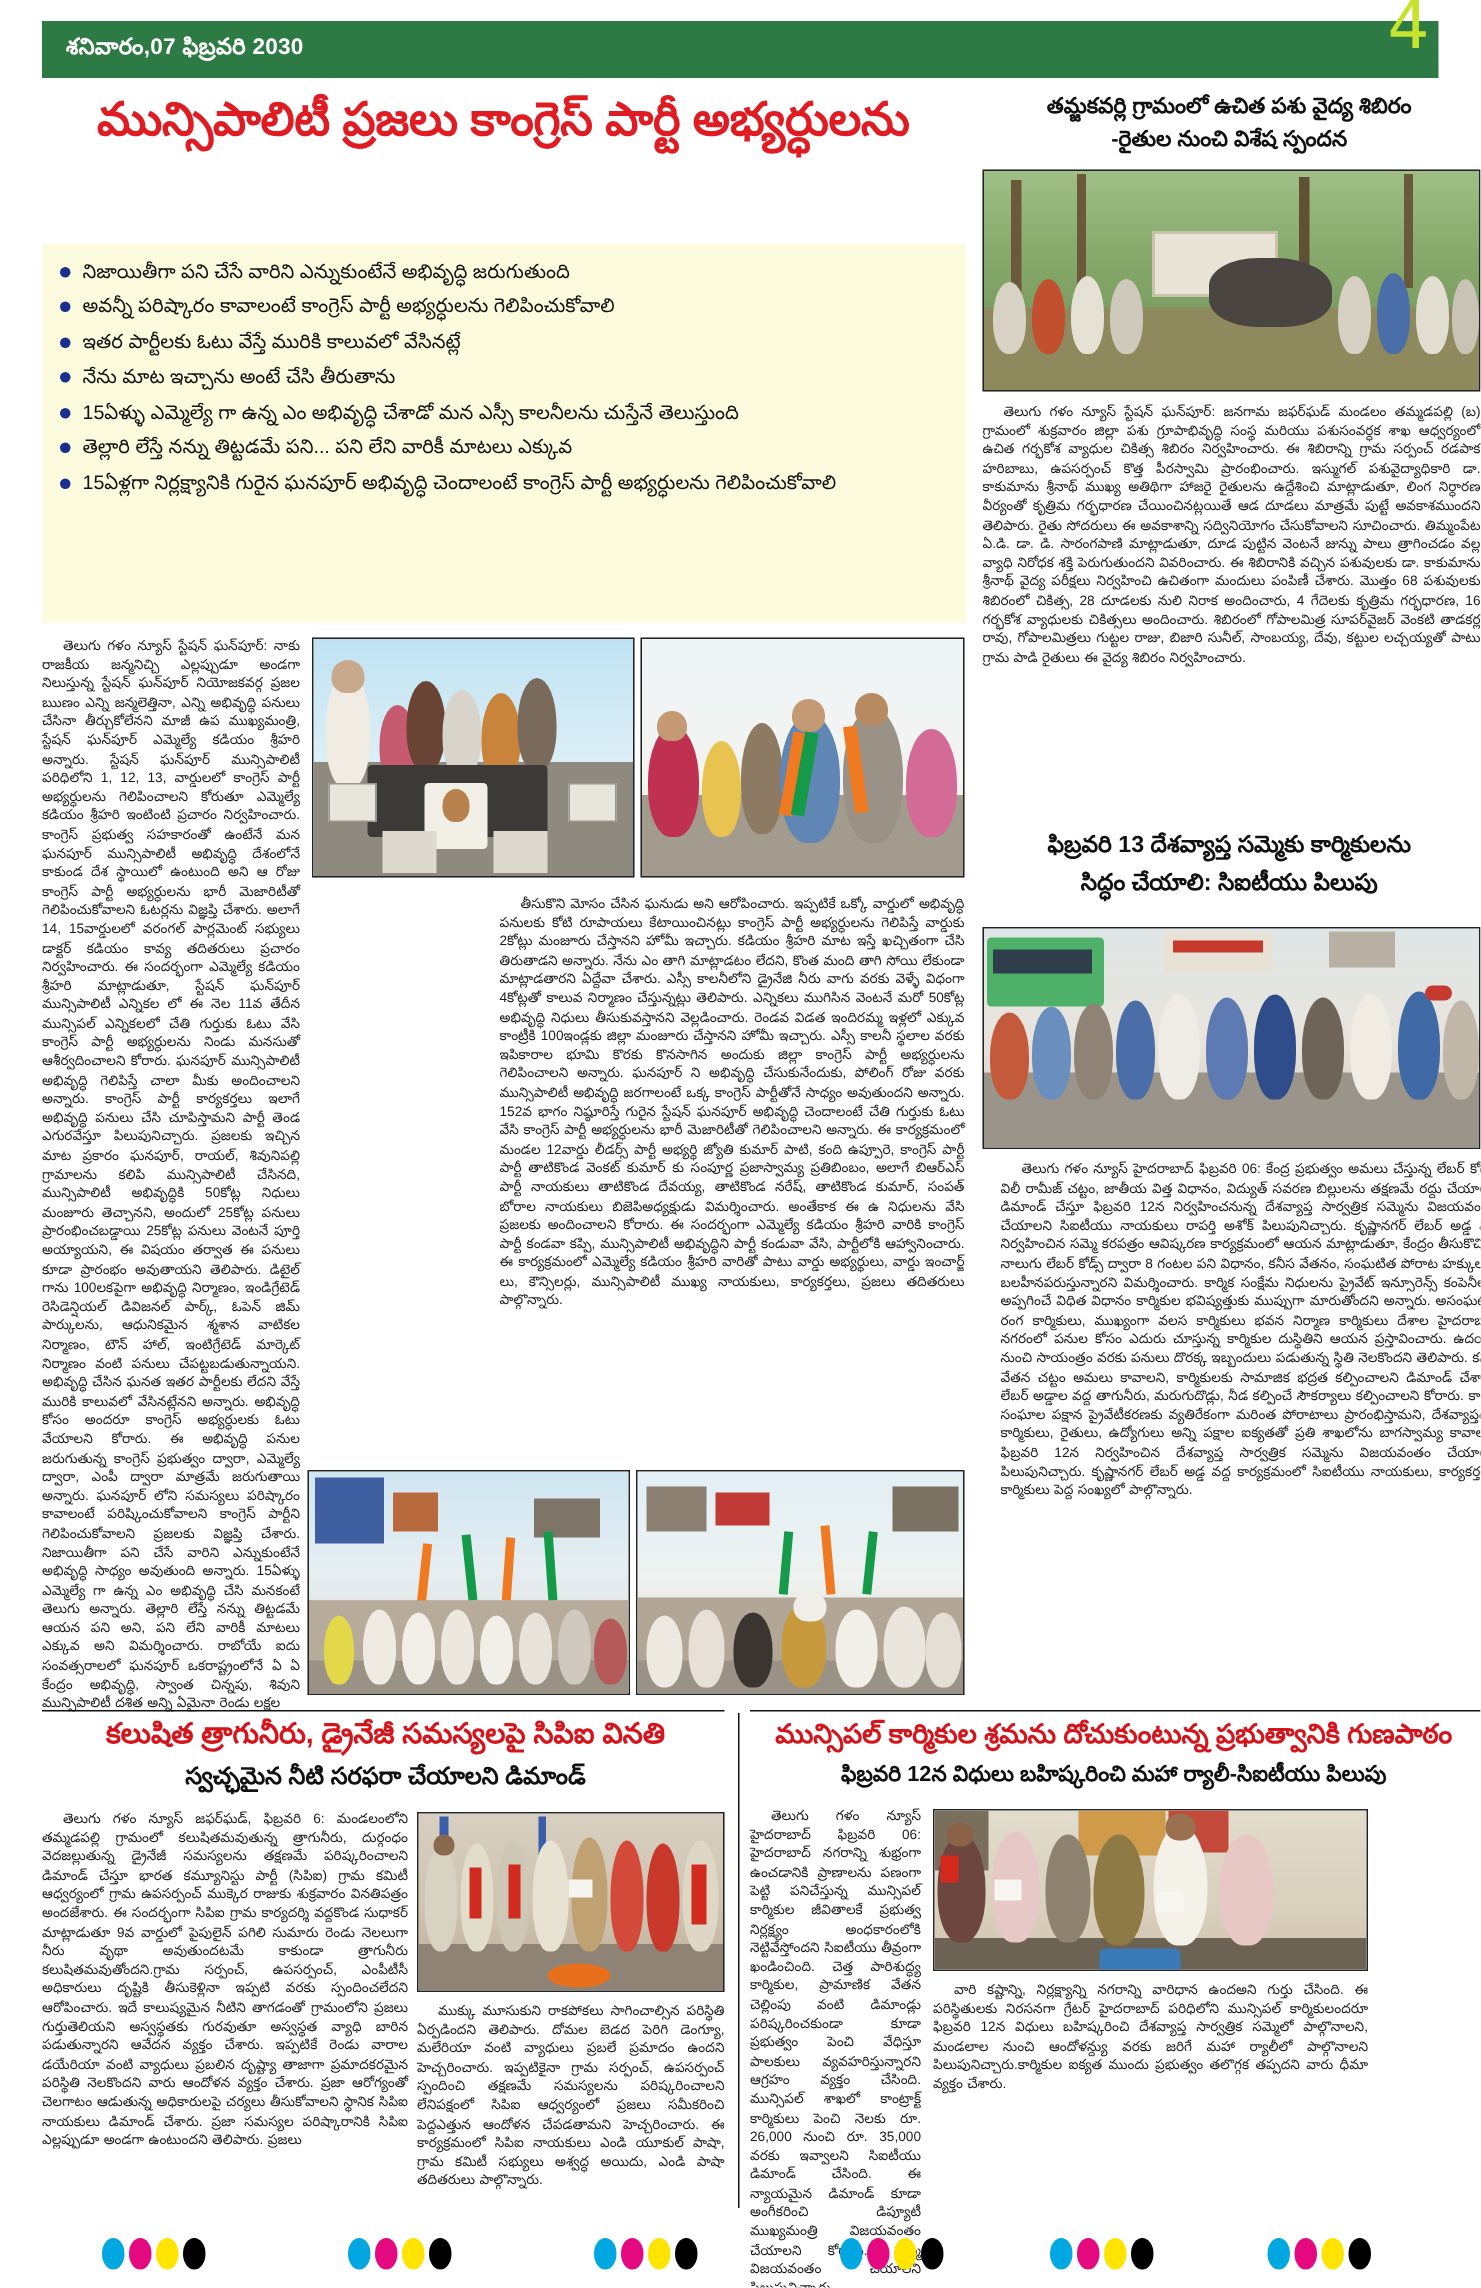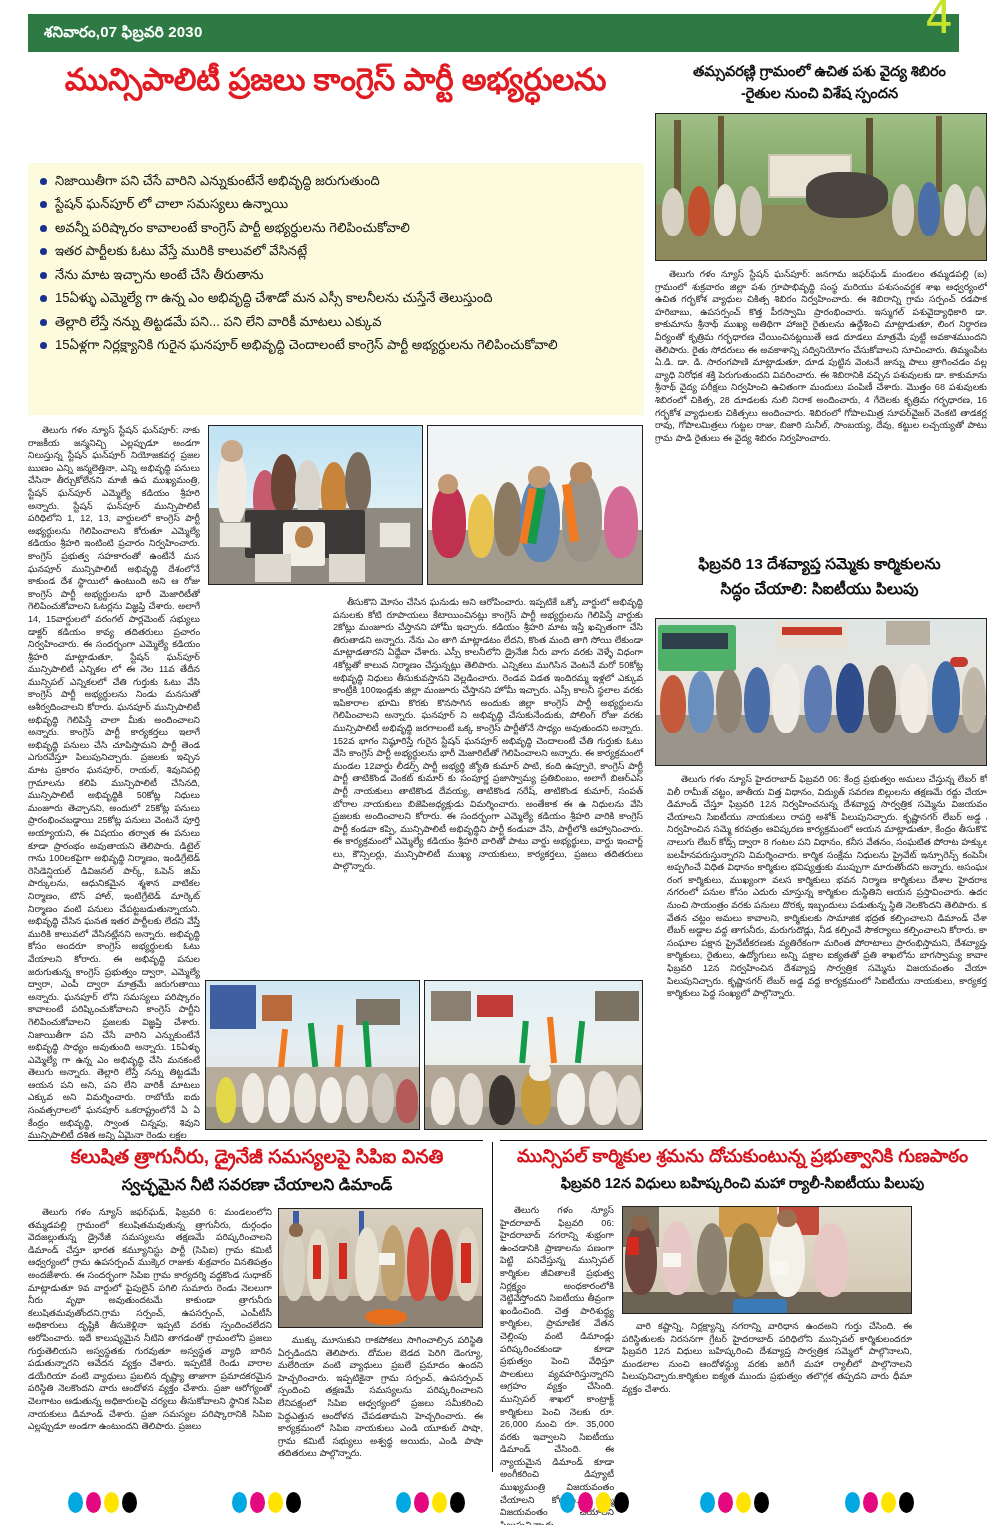--- a/index.html
+++ b/index.html
@@ -100,21 +100,20 @@
 
   <div class="lead-block">
     <div class="lead-headline">
       <span class="l1">మున్సిపాలిటీ ప్రజలు కాంగ్రెస్ పార్టీ అభ్యర్ధులను</span>
     </div>
   </div>
 
   <div class="bullet-box">
     <ul class="bullet-list" id="bullets">
         <li>నిజాయితీగా పని చేసే వారిని ఎన్నుకుంటేనే అభివృద్ధి జరుగుతుంది</li>
-        <li>స్టేషన్ ఘన్‌పూర్ లో చాలా సమస్యలు ఉన్నాయి</li>
         <li>అవన్నీ పరిష్కారం కావాలంటే కాంగ్రెస్ పార్టీ అభ్యర్ధులను గెలిపించుకోవాలి</li>
         <li>ఇతర పార్టీలకు ఓటు వేస్తే మురికి కాలువలో వేసినట్లే</li>
         <li>నేను మాట ఇచ్చాను అంటే చేసి తీరుతాను</li>
         <li>15ఏళ్ళు ఎమ్మెల్యే గా ఉన్న ఎం అభివృద్ధి చేశాడో మన ఎస్సీ కాలనీలను చుస్తేనే తెలుస్తుంది</li>
         <li>తెల్లారి లేస్తే నన్ను తిట్టడమే పని... పని లేని వారికీ మాటలు ఎక్కువ</li>
         <li>15ఏళ్లగా నిర్లక్ష్యానికి గురైన ఘనపూర్ అభివృద్ధి చెందాలంటే కాంగ్రెస్ పార్టీ అభ్యర్ధులను గెలిపించుకోవాలి</li>
       </ul>
   </div>
 
   <div class="photo" style="left:208px; top:425px; width:215px; height:160px;">
@@ -196,21 +195,21 @@
 
   <div class="col" style="left:28px; top:424px; width:172px; height:712px;">
     <p>తెలుగు గళం న్యూస్ స్టేషన్ ఘన్‌పూర్: నాకు రాజకీయ జన్మనిచ్చి ఎల్లప్పుడూ అండగా నిలుస్తున్న స్టేషన్ ఘన్‌పూర్ నియోజకవర్గ ప్రజల ఋణం ఎన్ని జన్మలెత్తినా, ఎన్ని అభివృద్ధి పనులు చేసినా తీర్చుకోలేనని మాజీ ఉప ముఖ్యమంత్రి, స్టేషన్ ఘన్‌పూర్ ఎమ్మెల్యే కడియం శ్రీహరి అన్నారు. స్టేషన్ ఘన్‌పూర్ మున్సిపాలిటీ పరిధిలోని 1, 12, 13, వార్డులలో కాంగ్రెస్ పార్టీ అభ్యర్ధులను గెలిపించాలని కోరుతూ ఎమ్మెల్యే కడియం శ్రీహరి ఇంటింటి ప్రచారం నిర్వహించారు. కాంగ్రెస్ ప్రభుత్వ సహకారంతో ఉంటేనే మన ఘనపూర్ మున్సిపాలిటీ అభివృద్ధి దేశంలోనే కాకుండ దేశ స్థాయిలో ఉంటుంది అని ఆ రోజు కాంగ్రెస్ పార్టీ అభ్యర్ధులను భారీ మెజారిటీతో గెలిపించుకోవాలని ఓటర్లను విజ్ఞప్తి చేశారు. అలాగే 14, 15వార్డులలో వరంగల్ పార్లమెంట్ సభ్యులు డాక్టర్ కడియం కావ్య తదితరులు ప్రచారం నిర్వహించారు. ఈ సందర్భంగా ఎమ్మెల్యే కడియం శ్రీహరి మాట్లాడుతూ, స్టేషన్ ఘన్‌పూర్ మున్సిపాలిటీ ఎన్నికల లో ఈ నెల 11వ తేదీన మున్సిపల్ ఎన్నికలలో చేతి గుర్తుకు ఓటు వేసి కాంగ్రెస్ పార్టీ అభ్యర్ధులను నిండు మనసుతో ఆశీర్వదించాలని కోరారు. ఘనపూర్ మున్సిపాలిటీ అభివృద్ధి గెలిపిస్తే చాలా మీకు అందించాలని అన్నారు. కాంగ్రెస్ పార్టీ కార్యకర్తలు ఇలాగే అభివృద్ధి పనులు చేసి చూపిస్తామని పార్టీ తెండ ఎగురవేస్తూ పిలుపునిచ్చారు. ప్రజలకు ఇచ్చిన మాట ప్రకారం ఘనపూర్, రాయల్, శివునిపల్లి గ్రామాలను కలిపి మున్సిపాలిటీ చేసినది, మున్సిపాలిటీ అభివృద్ధికి 50కోట్ల నిధులు మంజూరు తెచ్చానని, అందులో 25కోట్ల పనులు ప్రారంభించబడ్డాయి 25కోట్ల పనులు వెంటనే పూర్తి అయ్యాయని, ఈ విషయం తర్వాత ఈ పనులు కూడా ప్రారంభం అవుతాయని తెలిపారు. డిటైల్ గాను 100లకపైగా అభివృద్ధి నిర్మాణం, ఇండిగ్రేటెడ్ రెసిడెన్షియల్ డివిజనల్ పార్క్, ఓపెన్ జిమ్ పార్కులను, ఆధునికమైన శ్మశాన వాటికల నిర్మాణం, టౌన్ హాల్, ఇంటిగ్రేటెడ్ మార్కెట్ నిర్మాణం వంటి పనులు చేపట్టబడుతున్నాయని. అభివృద్ధి చేసిన ఘనత ఇతర పార్టీలకు లేదని వేస్తే మురికి కాలువలో వేసినట్లేనని అన్నారు. అభివృద్ధి కోసం అందరూ కాంగ్రెస్ అభ్యర్ధులకు ఓటు వేయాలని కోరారు. ఈ అభివృద్ధి పనుల జరుగుతున్న కాంగ్రెస్ ప్రభుత్వం ద్వారా, ఎమ్మెల్యే ద్వారా, ఎంపీ ద్వారా మాత్రమే జరుగుతాయి అన్నారు. ఘనపూర్ లోని సమస్యలు పరిష్కారం కావాలంటే పరిష్కించుకోవాలని కాంగ్రెస్ పార్టీని గెలిపించుకోవాలని ప్రజలకు విజ్ఞప్తి చేశారు. నిజాయితీగా పని చేసే వారిని ఎన్నుకుంటేనే అభివృద్ధి సాధ్యం అవుతుంది అన్నారు. 15ఏళ్ళు ఎమ్మెల్యే గా ఉన్న ఎం అభివృద్ధి చేసి మనకంటే తెలుగు అన్నారు. తెల్లారి లేస్తే నన్ను తిట్టడమే ఆయన పని అని, పని లేని వారికీ మాటలు ఎక్కువ అని విమర్శించారు. రాబోయే ఐదు సంవత్సరాలలో ఘనపూర్ ఒకరాష్ట్రంలోనే ఏ ఏ కేంద్రం అభివృద్ధి, స్వాంత చిన్నపు, శివుని మున్సిపాలిటీ దశిత అన్ని ఏమైనా రెండు లక్షల</p>
   </div>
 
   <div class="col" style="left:333px; top:596px; width:310px; height:370px;">
     <p>తీసుకొని మోసం చేసిన ఘనుడు అని ఆరోపించారు. ఇప్పటికే ఒక్కో వార్డులో అభివృద్ధి పనులకు కోటి రూపాయలు కేటాయించినట్లు కాంగ్రెస్ పార్టీ అభ్యర్ధులను గెలిపిస్తే వార్డుకు 2కోట్లు మంజూరు చేస్తానని హోమీ ఇచ్చారు. కడియం శ్రీహరి మాట ఇస్తే ఖచ్చితంగా చేసి తిరుతాడని అన్నారు. నేను ఎం తాగి మాట్లాడటం లేదని, కొంత మంది తాగి సోయి లేకుండా మాట్లాడతారని ఏద్దేవా చేశారు. ఎస్సీ కాలనీలోని డ్రైనేజి నీరు వాగు వరకు వెళ్ళే విధంగా 4కోట్లతో కాలువ నిర్మాణం చేస్తున్నట్లు తెలిపారు. ఎన్నికలు ముగిసిన వెంటనే మరో 50కోట్ల అభివృద్ధి నిధులు తీసుకువస్తానని వెల్లడించారు. రెండవ విడత ఇందిరమ్మ ఇళ్లలో ఎక్కువ కాంట్రీకి 100ఇండ్లకు జిల్లా మంజూరు చేస్తానని హోమీ ఇచ్చారు. ఎస్సీ కాలనీ స్థలాల వరకు ఇపికారాల భూమి కొరకు కొనసాగిన అందుకు జిల్లా కాంగ్రెస్ పార్టీ అభ్యర్ధులను గెలిపించాలని అన్నారు. ఘనపూర్ ని అభివృద్ధి చేసుకునేందుకు, పోలింగ్ రోజు వరకు మున్సిపాలిటీ అభివృద్ధి జరగాలంటే ఒక్క కాంగ్రెస్ పార్టీతోనే సాధ్యం అవుతుందని అన్నారు. 152వ భాగం నిష్ఠూరిస్తే గురైన స్టేషన్ ఘనపూర్ అభివృద్ధి చెందాలంటే చేతి గుర్తుకు ఓటు వేసి కాంగ్రెస్ పార్టీ అభ్యర్ధులను భారీ మెజారిటీతో గెలిపించాలని అన్నారు. ఈ కార్యక్రమంలో మండల 12వార్డు లీడర్స్ పార్టీ అభ్యర్థి జ్యోతి కుమార్ పాటి, కంది ఉప్పూరె, కాంగ్రెస్ పార్టీ పార్టీ తాటికొండ వెంకట్ కుమార్ కు సంపూర్ణ ప్రజాస్వామ్య ప్రతిబింబం, అలాగే బిఆర్ఎస్ పార్టీ నాయకులు తాటికొండ దేవయ్య, తాటికొండ నరేష్, తాటికొండ కుమార్, సంపత్ బోరాల నాయకులు బిజెపిఅధ్యక్షుడు విమర్శించారు. అంతేకాక ఈ ఉ నిధులను వేసి ప్రజలకు అందించాలని కోరారు. ఈ సందర్భంగా ఎమ్మెల్యే కడియం శ్రీహరి వారికి కాంగ్రెస్ పార్టీ కండవా కప్పి, మున్సిపాలిటీ అభివృద్ధిని పార్టీ కండువా వేసి, పార్టీలోకి ఆహ్వానించారు. ఈ కార్యక్రమంలో ఎమ్మెల్యే కడియం శ్రీహరి వారితో పాటు వార్డు అభ్యర్థులు, వార్డు ఇంచార్జ్ లు, కౌన్సిలర్లు, మున్సిపాలిటీ ముఖ్య నాయకులు, కార్యకర్తలు, ప్రజలు తదితరులు పాల్గొన్నారు.</p>
   </div>
 
   <div class="sec-head-black" style="left:652px; top:60px; width:335px; font-size:14.5px; line-height:1.55;">
-    <span>తమ్సవరణ్లి గ్రామంలో ఉచిత పశు వైద్య శిబిరం</span><br>
+    <span>తమ్జకవర్లి గ్రామంలో ఉచిత పశు వైద్య శిబిరం</span><br>
     <span>-రైతుల నుంచి విశేష స్పందన</span>
   </div>
 
   <div class="photo" style="left:655px; top:113px; width:332px; height:148px;">
     <div class="sky" style="background:linear-gradient(#9fbf86,#86a86a 40%,#6f8f58);"></div>
     <div style="position:absolute;left:0;right:0;top:62%;bottom:0;background:#8f8a5e;"></div>
     <div style="position:absolute;left:18px;top:6px;width:7px;height:86px;background:#6b5a3a;"></div>
     <div style="position:absolute;left:62px;top:2px;width:6px;height:78px;background:#6b5a3a;"></div>
     <div style="position:absolute;left:210px;top:4px;width:7px;height:80px;background:#5f5133;"></div>
     <div style="position:absolute;left:280px;top:2px;width:6px;height:76px;background:#6b5a3a;"></div>
@@ -260,21 +259,21 @@
   <div class="col" style="left:655px; top:773px; width:332px; height:364px;margin-left:12px;">
     <p>తెలుగు గళం న్యూస్ హైదరాబాద్ ఫిబ్రవరి 06: కేంద్ర ప్రభుత్వం అమలు చేస్తున్న లేబర్ కోడ్స్, విలీ రామీజ్ చట్టం, జాతీయ విత్త విధానం, విద్యుత్ సవరణ బిల్లులను తక్షణమే రద్దు చేయాలని డిమాండ్ చేస్తూ ఫిబ్రవరి 12న నిర్వహించనున్న దేశవ్యాప్త సార్వత్రిక సమ్మెను విజయవంతం చేయాలని సిఐటీయు నాయకులు రాపర్తి అశోక్ పిలుపునిచ్చారు. కృష్ణానగర్ లేబర్ అడ్డ వద్ద నిర్వహించిన సమ్మె కరపత్రం ఆవిష్కరణ కార్యక్రమంలో ఆయన మాట్లాడుతూ, కేంద్రం తీసుకొచ్చిన నాలుగు లేబర్ కోడ్స్ ద్వారా 8 గంటల పని విధానం, కనీస వేతనం, సంఘటిత పోరాట హక్కులను బలహీనపరుస్తున్నారని విమర్శించారు. కార్మిక సంక్షేమ నిధులను ప్రైవేట్ ఇన్సూరెన్స్ కంపెనీలకు అప్పగించే విధిత విధానం కార్మికుల భవిష్యత్తుకు ముప్పుగా మారుతోందని అన్నారు. అసంఘటిత రంగ కార్మికులు, ముఖ్యంగా వలస కార్మికులు భవన నిర్మాణ కార్మికులు దేశాల హైదరాబాద్ నగరంలో పనుల కోసం ఎదురు చూస్తున్న కార్మికుల దుస్థితిని ఆయన ప్రస్తావించారు. ఉదయం నుంచి సాయంత్రం వరకు పనులు దొరక్క ఇబ్బందులు పడుతున్న స్థితి నెలకొందని తెలిపారు. కనీస వేతన చట్టం అమలు కావాలని, కార్మికులకు సామాజిక భద్రత కల్పించాలని డిమాండ్ చేశారు. లేబర్ అడ్డాల వద్ద తాగునీరు, మరుగుదొడ్లు, నీడ కల్పించే సౌకర్యాలు కల్పించాలని కోరారు. కార్మిక సంఘాల పక్షాన ప్రైవేటీకరణకు వ్యతిరేకంగా మరింత పోరాటాలు ప్రారంభిస్తామని, దేశవ్యాప్తంగా కార్మికులు, రైతులు, ఉద్యోగులు అన్ని పక్షాల ఐక్యతతో ప్రతి శాఖలోను బాగస్వామ్య కావాలని, ఫిబ్రవరి 12న నిర్వహించిన దేశవ్యాప్త సార్వత్రిక సమ్మెను విజయవంతం చేయాలని పిలుపునిచ్చారు. కృష్ణానగర్ లేబర్ అడ్డ వద్ద కార్యక్రమంలో సిఐటీయు నాయకులు, కార్యకర్తలు, కార్మికులు పెద్ద సంఖ్యలో పాల్గొన్నారు.</p>
   </div>
 
   <div class="hr" style="left:28px; top:1140px; width:455px;"></div>
 
   <div class="sec-head-red" style="left:28px; top:1144px; width:458px; font-size:19px; line-height:1.35;">
     <span>కలుషిత త్రాగునీరు, డ్రైనేజీ సమస్యలపై సిపిఐ వినతి</span>
   </div>
   <div class="sec-head-black" style="left:28px; top:1174px; width:458px; font-size:16px; line-height:1.35;">
-    <span>స్వచ్ఛమైన నీటి సవరణా చేయాలని డిమాండ్</span>
+    <span>స్వచ్ఛమైన నీటి సరఫరా చేయాలని డిమాండ్</span>
   </div>
 
   <div class="col" style="left:28px; top:1206px; width:244px; height:262px;">
     <p>తెలుగు గళం న్యూస్ జఫర్‌ఘడ్, ఫిబ్రవరి 6: మండలంలోని తమ్మడపల్లి గ్రామంలో కలుషితమవుతున్న త్రాగునీరు, దుర్గంధం వెదజల్లుతున్న డ్రైనేజీ సమస్యలను తక్షణమే పరిష్కరించాలని డిమాండ్ చేస్తూ భారత కమ్యూనిస్టు పార్టీ (సిపిఐ) గ్రామ కమిటీ ఆధ్వర్యంలో గ్రామ ఉపసర్పంచ్ ముక్కెర రాజుకు శుక్రవారం వినతిపత్రం అందజేశారు. ఈ సందర్భంగా సిపిఐ గ్రామ కార్యదర్శి వద్దకొండ సుధాకర్ మాట్లాడుతూ 9వ వార్డులో పైపులైన్ పగిలి సుమారు రెండు నెలలుగా నీరు వృథా అవుతుందటమే కాకుండా త్రాగునీరు కలుషితమవుతోందని.గ్రామ సర్పంచ్, ఉపసర్పంచ్, ఎంపీటీసీ అధికారులు దృష్టికి తీసుకెళ్లినా ఇప్పటి వరకు స్పందించలేదని ఆరోపించారు. ఇదే కాలుష్యమైన నీటిని తాగడంతో గ్రామంలోని ప్రజలు గుర్తుతెలియని అస్వస్థతకు గురవుతూ అస్వస్థత వ్యాధి బారిన పడుతున్నారని ఆవేదన వ్యక్తం చేశారు. ఇప్పటికే రెండు వారాల డయేరియా వంటి వ్యాధులు ప్రబలిన దృష్ట్యా తాజాగా ప్రమాదకరమైన పరిస్థితి నెలకొందని వారు ఆందోళన వ్యక్తం చేశారు. ప్రజా ఆరోగ్యంతో చెలగాటం ఆడుతున్న అధికారులపై చర్యలు తీసుకోవాలని స్థానిక సిపిఐ నాయకులు డిమాండ్ చేశారు. ప్రజా సమస్యల పరిష్కారానికి సిపిఐ ఎల్లప్పుడూ అండగా ఉంటుందని తెలిపారు. ప్రజలు</p>
   </div>
 
   <div class="photo" style="left:278px; top:1208px; width:205px; height:120px;">
     <div class="sky" style="background:linear-gradient(#d8cfc0,#cfc3b0 55%,#b9ab96);"></div>
     <div style="position:absolute;left:0;right:0;top:74%;bottom:0;background:#8e8374;"></div>
     <div style="position:absolute;left:14px;top:2px;width:6px;height:66px;background:#3a5ea8;"></div>

